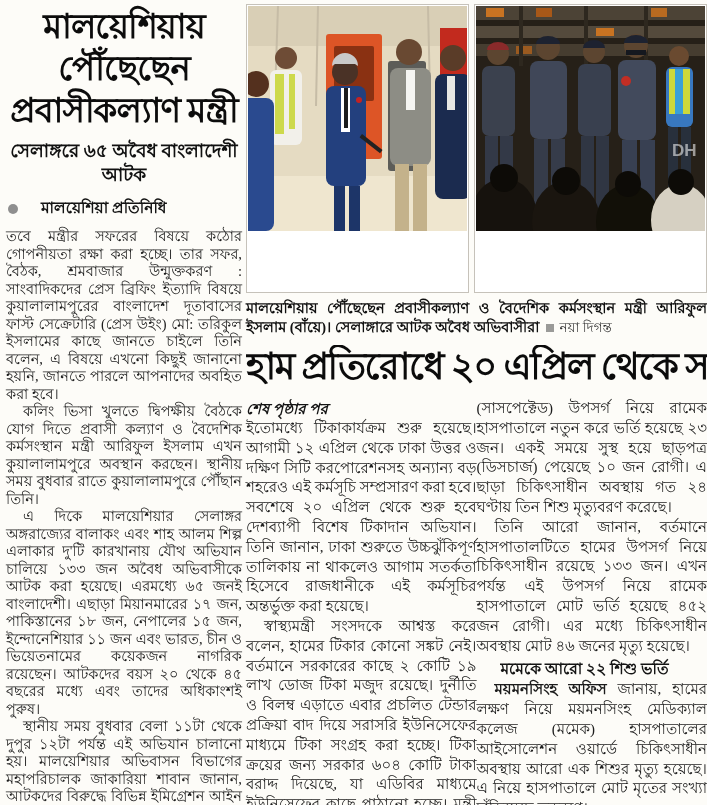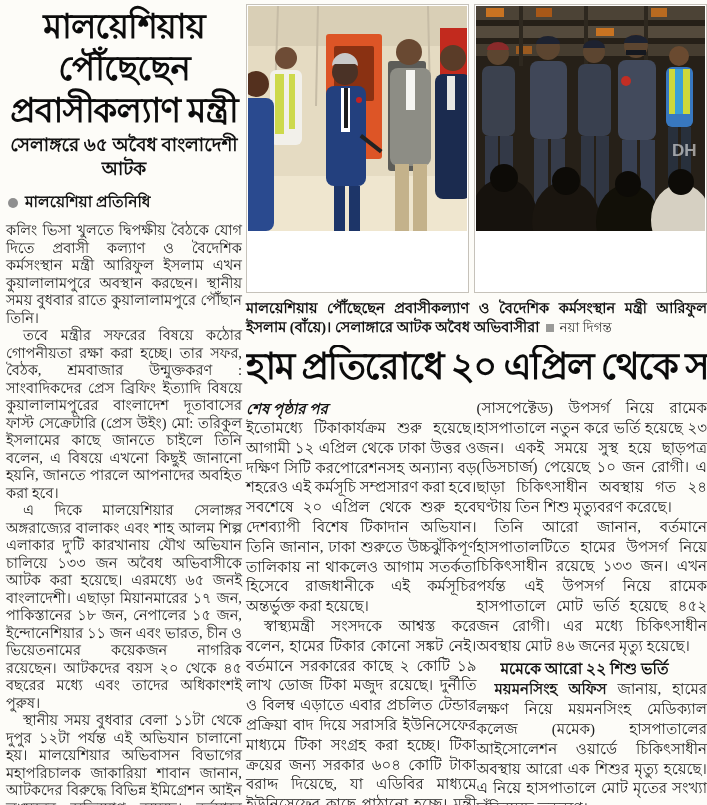--- a/index.html
+++ b/index.html
@@ -12,23 +12,23 @@
   }
 
   
   .col1 { position:absolute; left:6px; top:6px; width:236px; }
   .headline1 {
     font-weight:bold; font-size:34px; line-height:42px; text-align:center;
     letter-spacing:-1px; color:#0c0c0c;
   }
   .subheadline1 {
     font-weight:bold; font-size:18.5px; line-height:24px; text-align:center;
-    margin-top:1px; color:#111;
-  }
-  .byline { display:flex; align-items:center; gap:7px; margin:9px 0 6px 2px; }
+    margin-top:7px; color:#111;
+  }
+  .byline { display:flex; align-items:center; gap:23px; margin:9px 0 6px 2px; }
   .byline-bullet { width:10px; height:10px; border-radius:50%; background:#8f8f8f; flex:0 0 auto; }
   .byline-text { font-weight:bold; font-size:15.5px; }
   .body1 p {
     font-size:14.5px; line-height:17.5px; text-align:justify; color:#1c1c1c;
     text-indent:17px;
   }
   .body1 p:first-child { text-indent:0; }
 
   
   .rightregion { position:absolute; left:246px; top:0; width:461px; height:805px; }
@@ -65,22 +65,22 @@
     <div class="headline1">
       <span>মালয়েশিয়ায় পৌঁছেছেন</span><br>
       <span>প্রবাসীকল্যাণ মন্ত্রী</span>
     </div>
     <div class="subheadline1">সেলাঙ্গরে ৬৫ অবৈধ বাংলাদেশী আটক</div>
     <div class="byline">
       <span class="byline-bullet"></span>
       <span class="byline-text">মালয়েশিয়া প্রতিনিধি</span>
     </div>
     <div class="body1">
+      <p>তবে মন্ত্রীর সফরের বিষয়ে কঠোর গোপনীয়তা রক্ষা করা হচ্ছে। তার সফর, বৈঠক, শ্রমবাজার উন্মুক্তকরণ : সাংবাদিকদের প্রেস ব্রিফিং ইত্যাদি বিষয়ে কুয়ালালামপুরের বাংলাদেশ দূতাবাসের ফাস্ট সেক্রেটারি (প্রেস উইং) মো: তরিকুল ইসলামের কাছে জানতে চাইলে তিনি বলেন, এ বিষয়ে এখনো কিছুই জানানো হয়নি, জানতে পারলে আপনাদের অবহিত করা হবে।</p>
       <p>কলিং ভিসা খুলতে দ্বিপক্ষীয় বৈঠকে যোগ দিতে প্রবাসী কল্যাণ ও বৈদেশিক কর্মসংস্থান মন্ত্রী আরিফুল ইসলাম এখন কুয়ালালামপুরে অবস্থান করছেন। স্থানীয় সময় বুধবার রাতে কুয়ালালামপুরে পৌঁছান তিনি।</p>
-      <p>তবে মন্ত্রীর সফরের বিষয়ে কঠোর গোপনীয়তা রক্ষা করা হচ্ছে। তার সফর, বৈঠক, শ্রমবাজার উন্মুক্তকরণ : সাংবাদিকদের প্রেস ব্রিফিং ইত্যাদি বিষয়ে কুয়ালালামপুরের বাংলাদেশ দূতাবাসের ফাস্ট সেক্রেটারি (প্রেস উইং) মো: তরিকুল ইসলামের কাছে জানতে চাইলে তিনি বলেন, এ বিষয়ে এখনো কিছুই জানানো হয়নি, জানতে পারলে আপনাদের অবহিত করা হবে।</p>
       <p>এ দিকে মালয়েশিয়ার সেলাঙ্গর অঙ্গরাজ্যের বালাকং এবং শাহ আলম শিল্প এলাকার দু'টি কারখানায় যৌথ অভিযান চালিয়ে ১৩৩ জন অবৈধ অভিবাসীকে আটক করা হয়েছে। এরমধ্যে ৬৫ জনই বাংলাদেশী। এছাড়া মিয়ানমারের ১৭ জন, পাকিস্তানের ১৮ জন, নেপালের ১৫ জন, ইন্দোনেশিয়ার ১১ জন এবং ভারত, চীন ও ভিয়েতনামের কয়েকজন নাগরিক রয়েছেন। আটকদের বয়স ২০ থেকে ৪৫ বছরের মধ্যে এবং তাদের অধিকাংশই পুরুষ।</p>
       <p>স্থানীয় সময় বুধবার বেলা ১১টা থেকে দুপুর ১২টা পর্যন্ত এই অভিযান চালানো হয়। মালয়েশিয়ার অভিবাসন বিভাগের মহাপরিচালক জাকারিয়া শাবান জানান, আটকদের বিরুদ্ধে বিভিন্ন ইমিগ্রেশন আইন লঙ্ঘনের অভিযোগ রয়েছে। বর্তমানে আটক সবাইকে পরবর্তী তদন্ত ও আইনি ব্যবস্থার জন্য অভিবাসন আটক কেন্দ্রে (ডিপো) পাঠানো হয়েছে।</p>
     </div>
   </div>
 
   <div class="rightregion">
 
     <div class="photos">
 
       <figure class="photo photo1">

